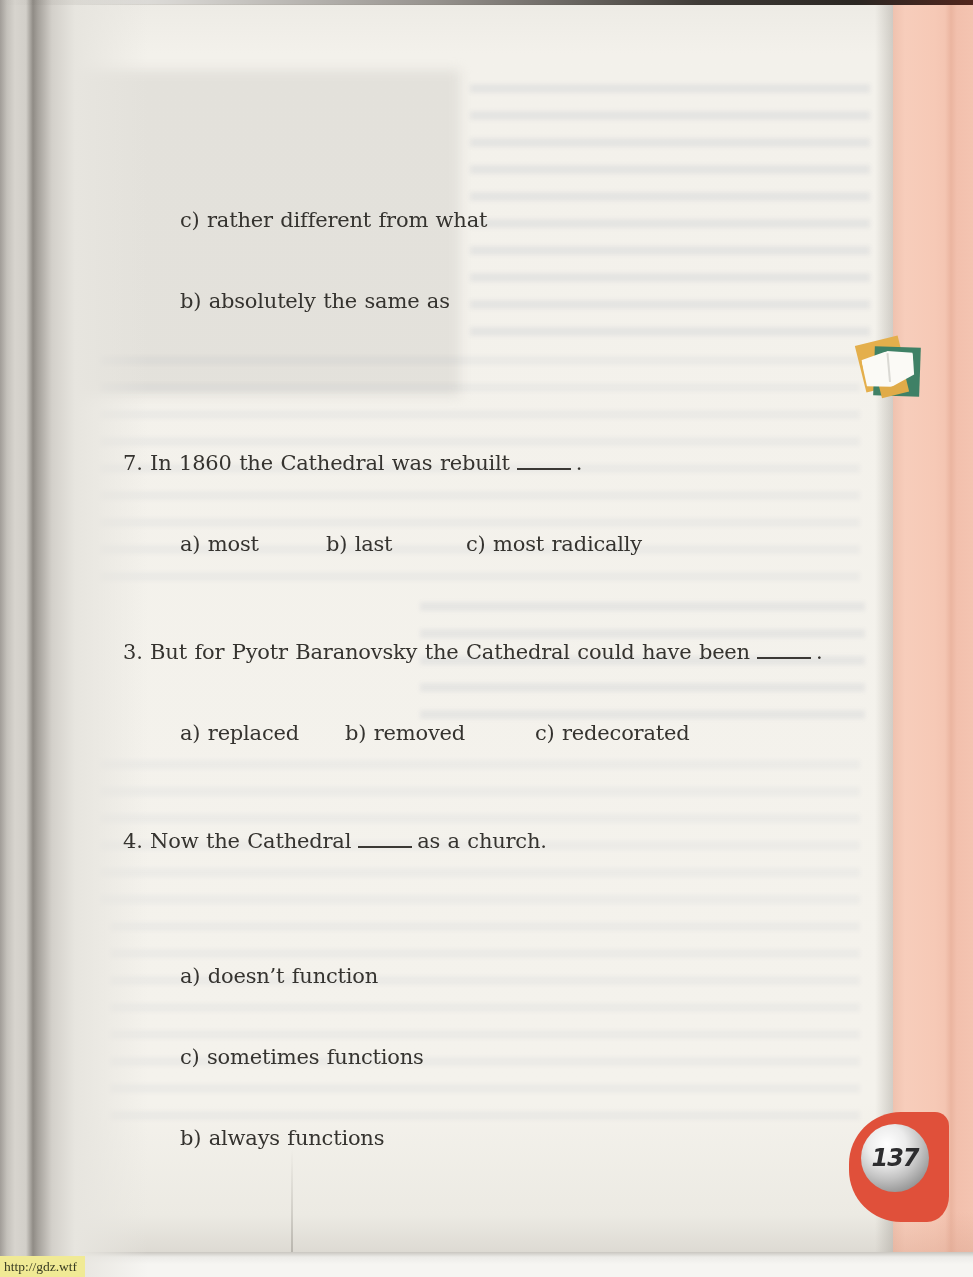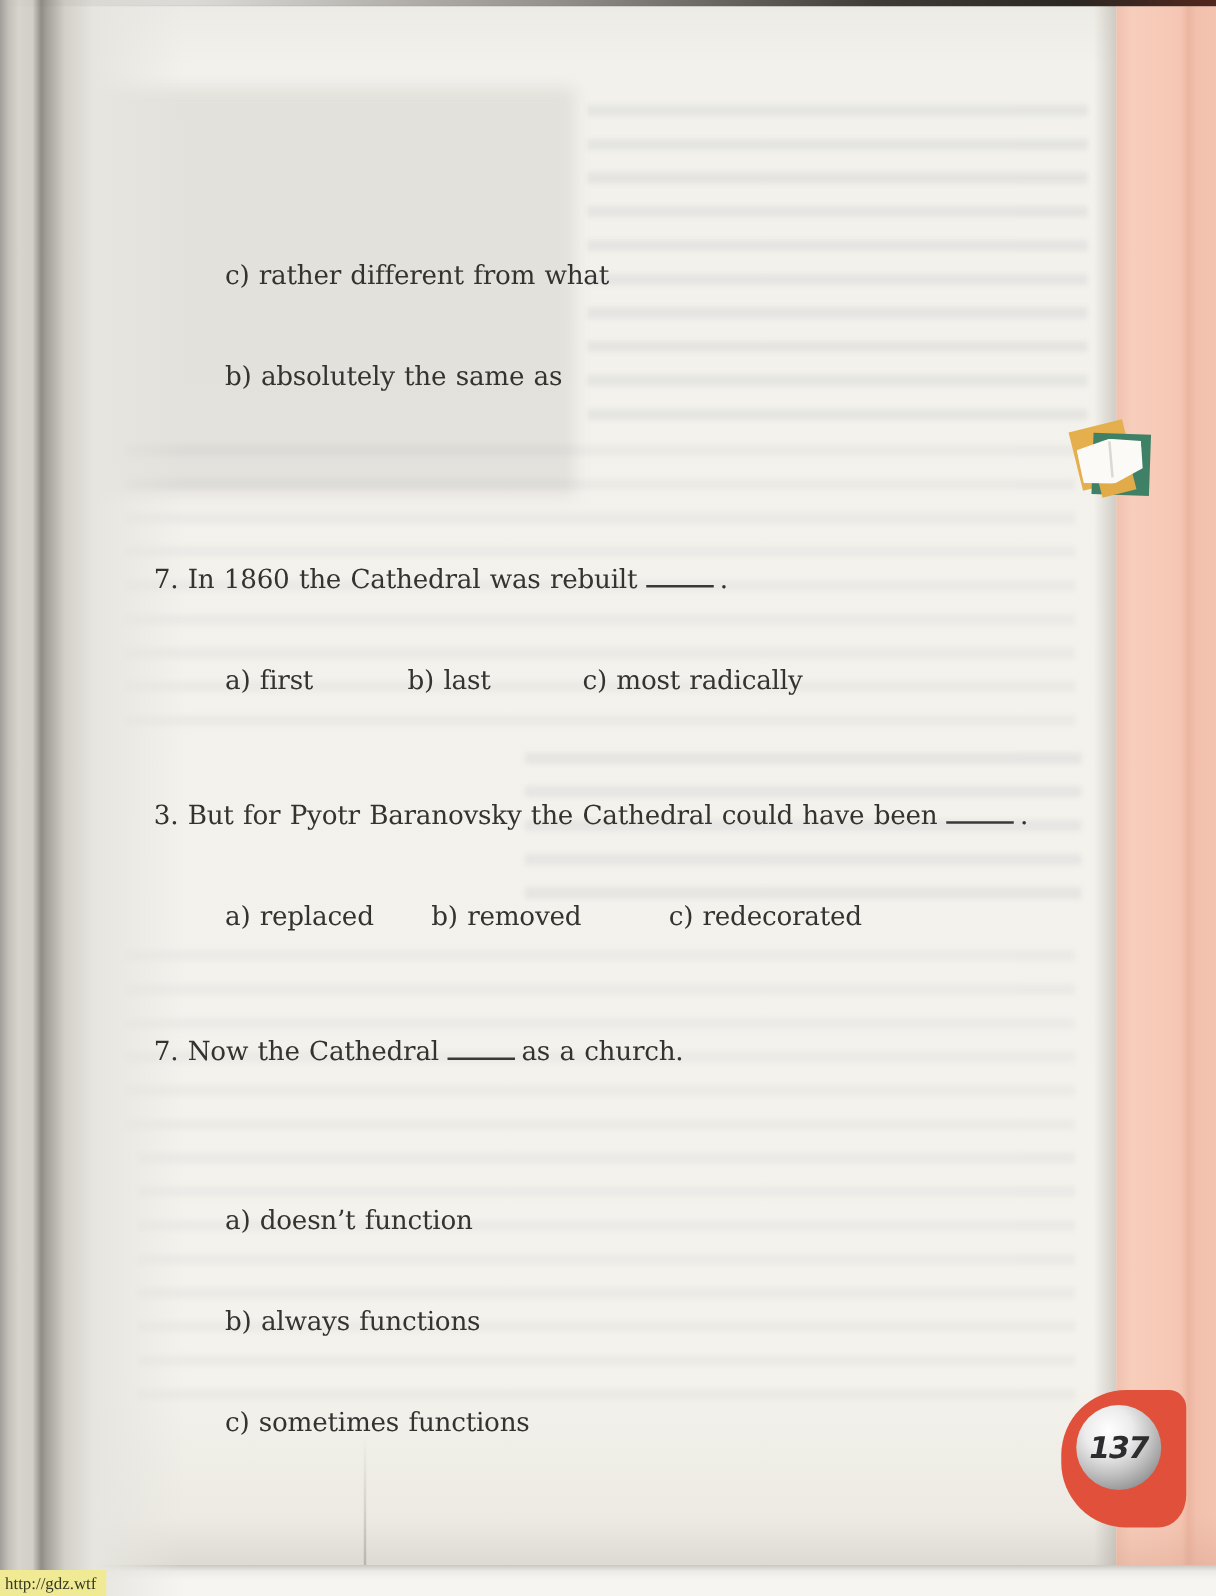--- a/index.html
+++ b/index.html
@@ -103,37 +103,37 @@
 
   <div class="content">
 
     <div class="carryover">
       <div>c) rather different from what</div>
       <div>b) absolutely the same as</div>
     </div>
 
     <div class="stem"><span>7. In 1860 the Cathedral was rebuilt</span><span class="blank"></span><span>.</span></div>
     <div class="optrow">
-      <span class="ow1">a) first</span>
+      <span class="ow1">a) most</span>
       <span class="ow2">b) last</span>
       <span>c) most radically</span>
     </div>
 
     <div class="stem"><span>3. But for Pyotr Baranovsky the Cathedral could have been</span><span class="blank"></span><span>.</span></div>
     <div class="optrow">
       <span class="ow3">a) replaced</span>
       <span class="ow4">b) removed</span>
       <span>c) redecorated</span>
     </div>
 
-    <div class="stem"><span>7. Now the Cathedral</span><span class="blank"></span><span>as a church.</span></div>
+    <div class="stem"><span>4. Now the Cathedral</span><span class="blank"></span><span>as a church.</span></div>
     <div class="q9opts">
       <div>a) doesn’t function</div>
+      <div>c) sometimes functions</div>
       <div>b) always functions</div>
-      <div>c) sometimes functions</div>
     </div>
 
     
 
     
 
     
 
     
   </div>

